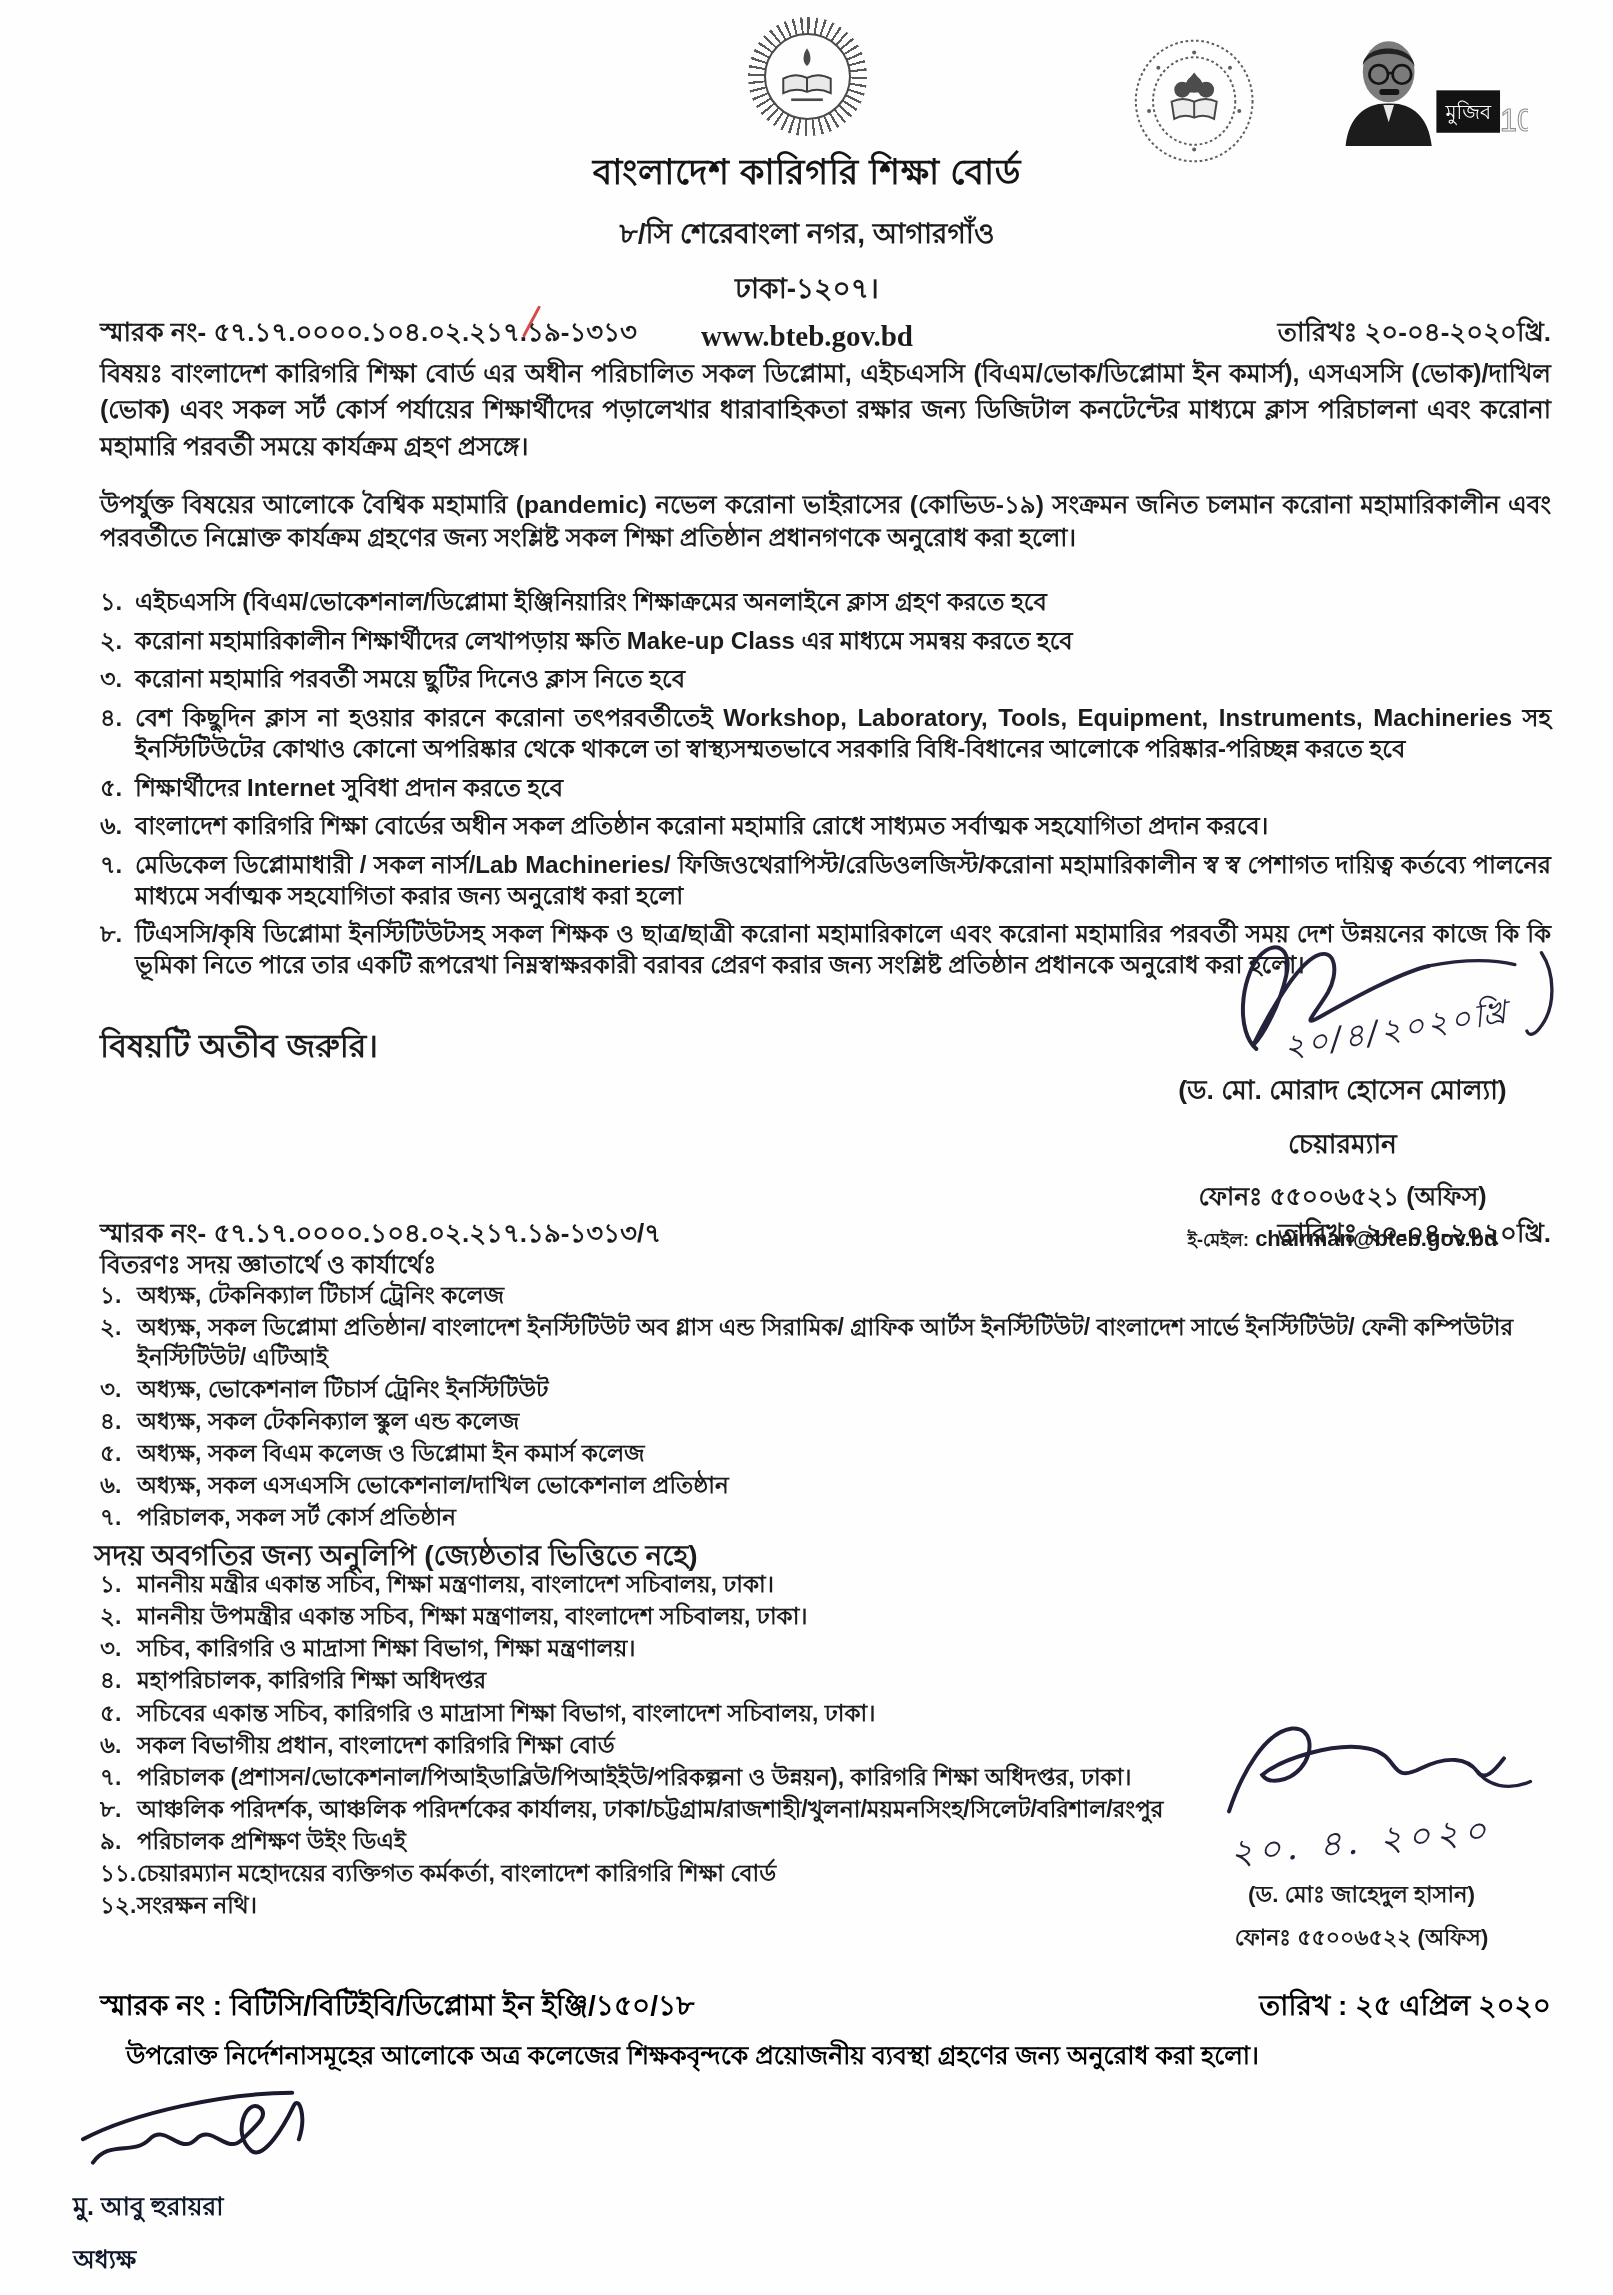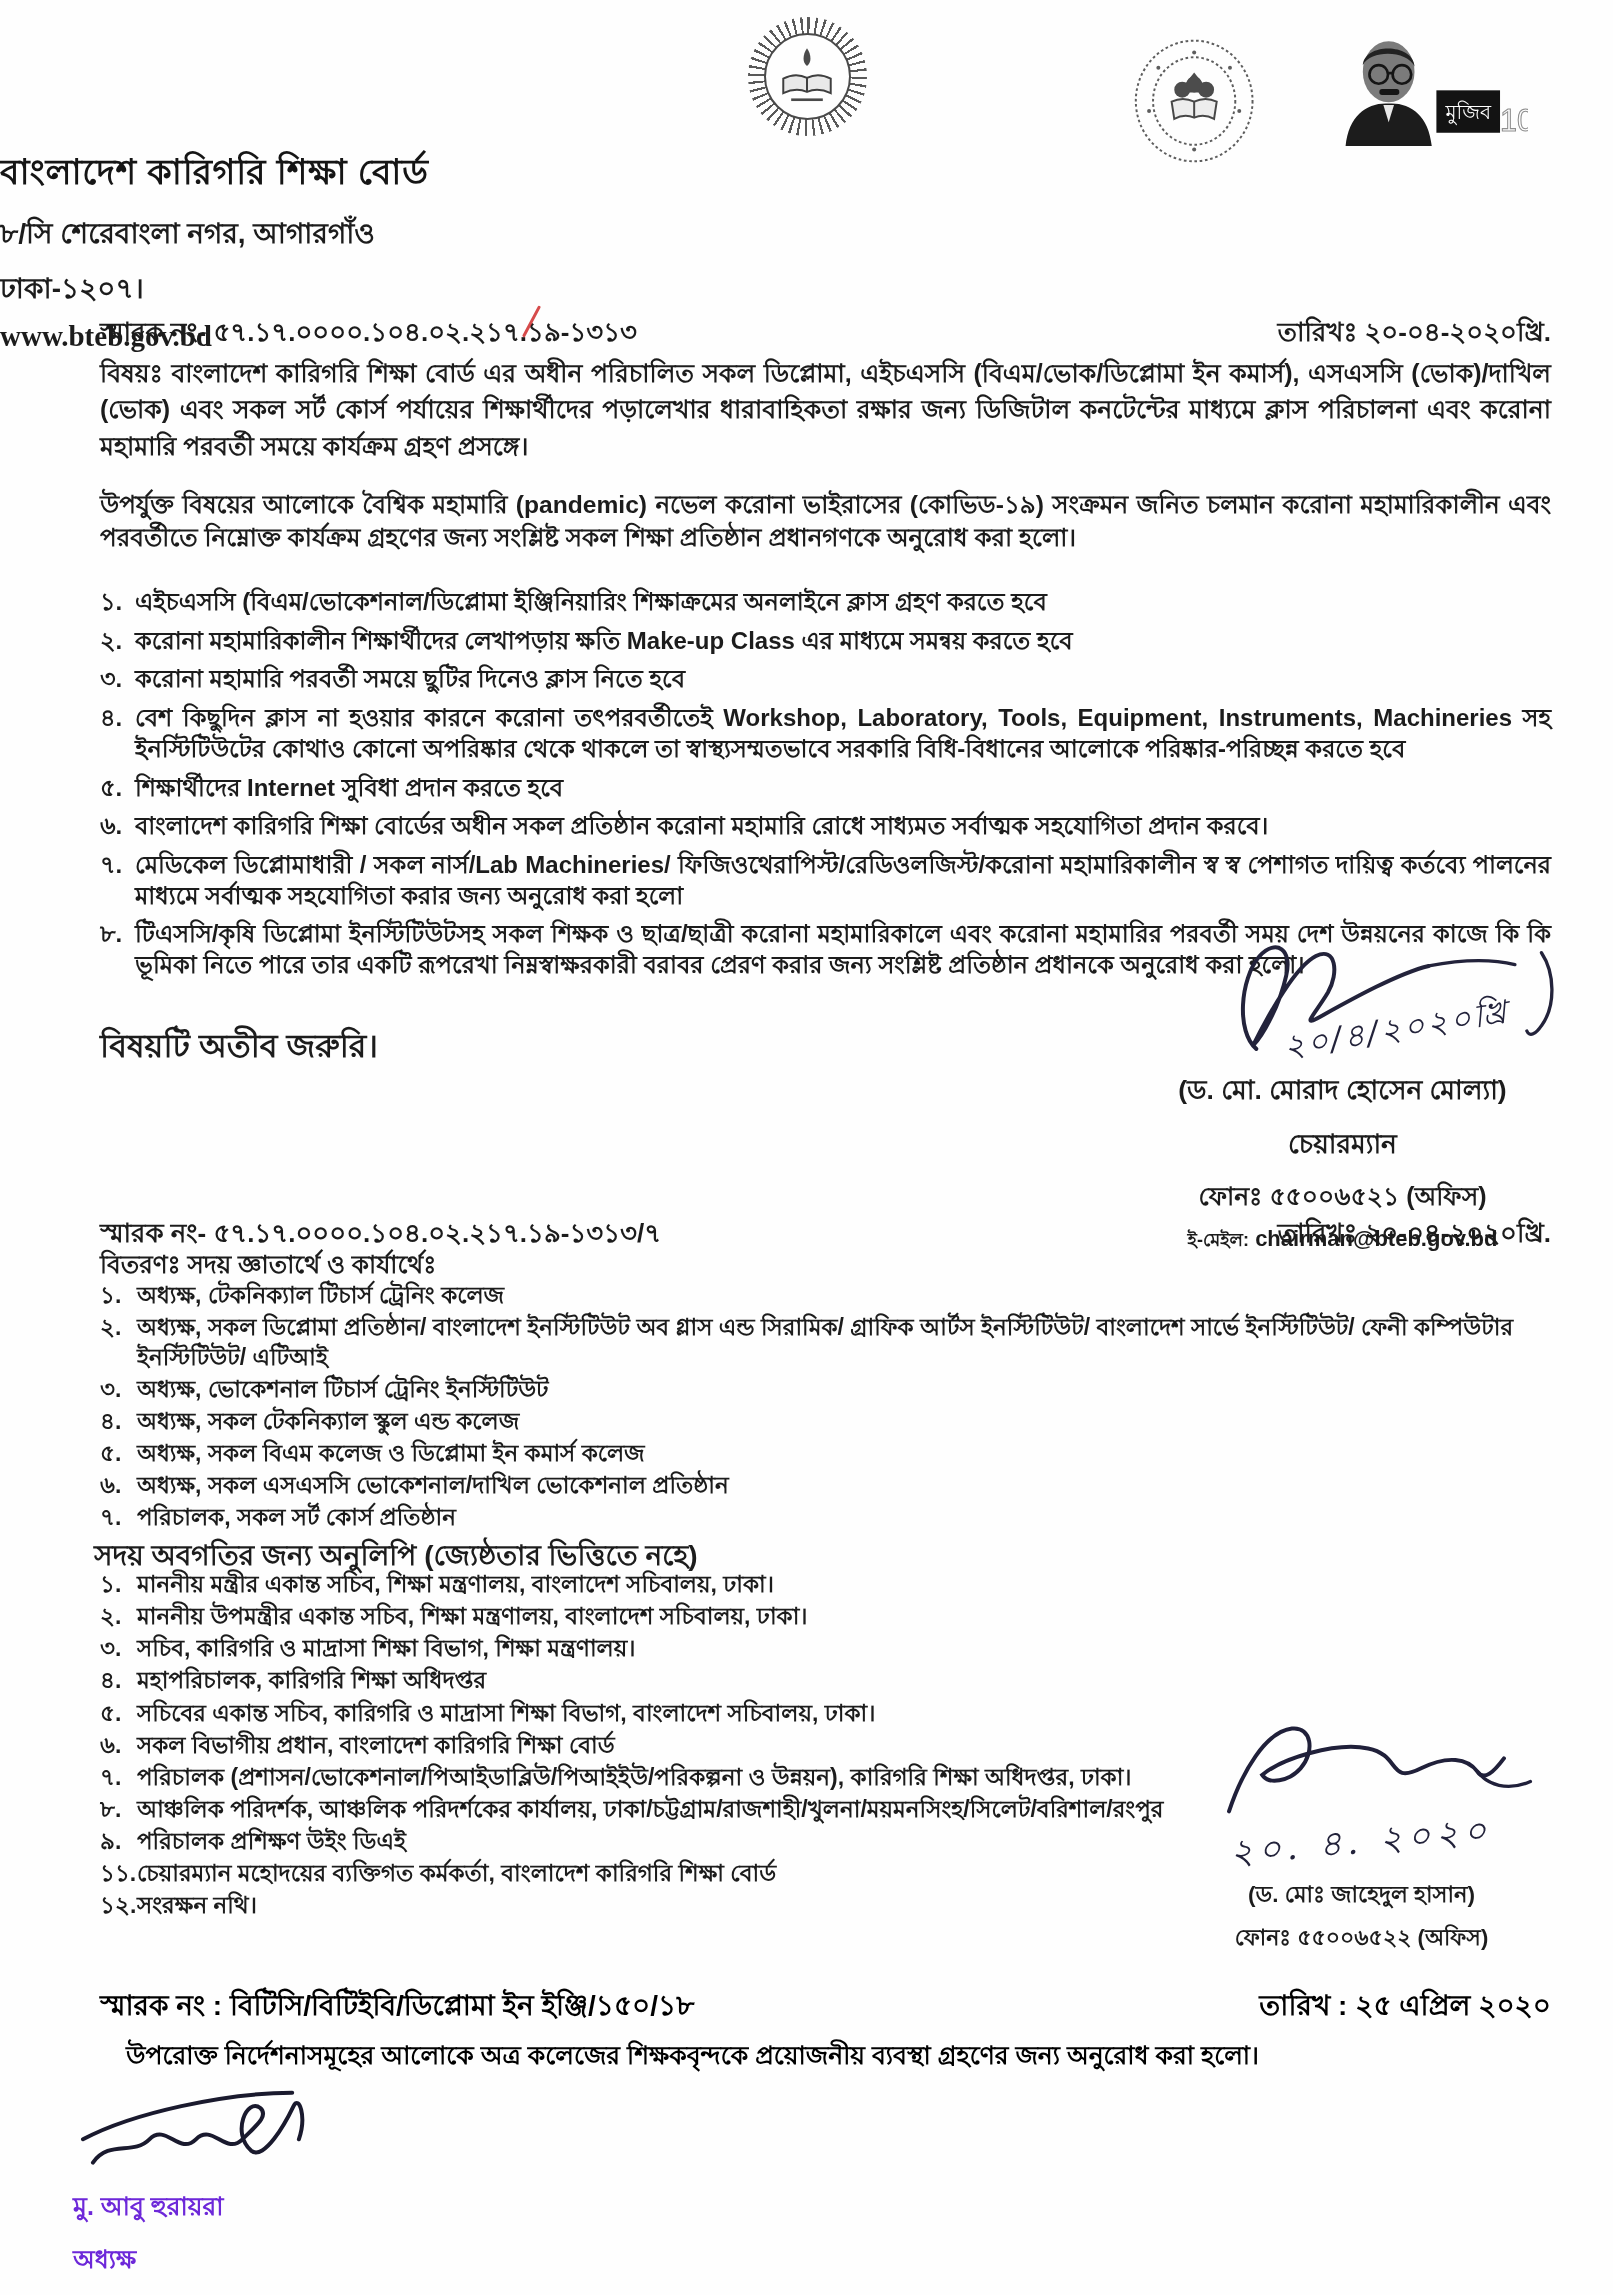--- a/index.html
+++ b/index.html
@@ -5,21 +5,21 @@
   html,body{margin:0;padding:0;background:#ffffff;}
   .page{
     position:relative;
     width:1614px;height:2295px;
     background:#fefefe;
     font-family:"Liberation Sans","DejaVu Sans",sans-serif;
     color:#1c1c1c;
     overflow:hidden;
   }
   
-  .letterhead{position:absolute;top:16.6px;left:0;right:0;text-align:left;}
+  .letterhead{position:absolute;top:16.6px;left:0;right:0;text-align:center;}
   .seal{width:119px;height:119px;margin:0 auto;position:relative;}
   .seal-burst{
     position:absolute;inset:0;border-radius:50%;
     background:repeating-conic-gradient(#3c3c3c 0 2.4deg, transparent 2.4deg 8.2deg);
     opacity:.85;
   }
   .seal-core{
     position:absolute;inset:16px;border-radius:50%;
     background:#fefefe;border:2px solid #4a4a4a;
     display:flex;align-items:center;justify-content:center;
@@ -90,21 +90,21 @@
   }
   .sec-name{font-size:22.6px;font-weight:700;margin-top:4px;}
   .sec-title{font-size:22.6px;font-weight:700;margin-top:5.3px;}
   .sec-phone{font-size:22px;font-weight:700;margin-top:5.3px;}
   
   .closing{
     position:absolute;top:2039px;left:126px;right:63px;margin:0;
     font-size:25px;font-weight:600;color:#000;line-height:1.3;
   }
   .principal{position:absolute;top:2076px;left:73px;text-align:left;}
-  .pr-line{font-size:25px;font-weight:600;color:#6d28d9;margin-top:10.6px;}
+  .pr-line{font-size:25px;font-weight:600;color:#0f172a;margin-top:10.6px;}
   .sig-svg{display:block;}
 </style>
 </head>
 <body>
 
 <div class="page">
 
   <header class="letterhead">
     <div class="seal">
       <div class="seal-burst"></div>

